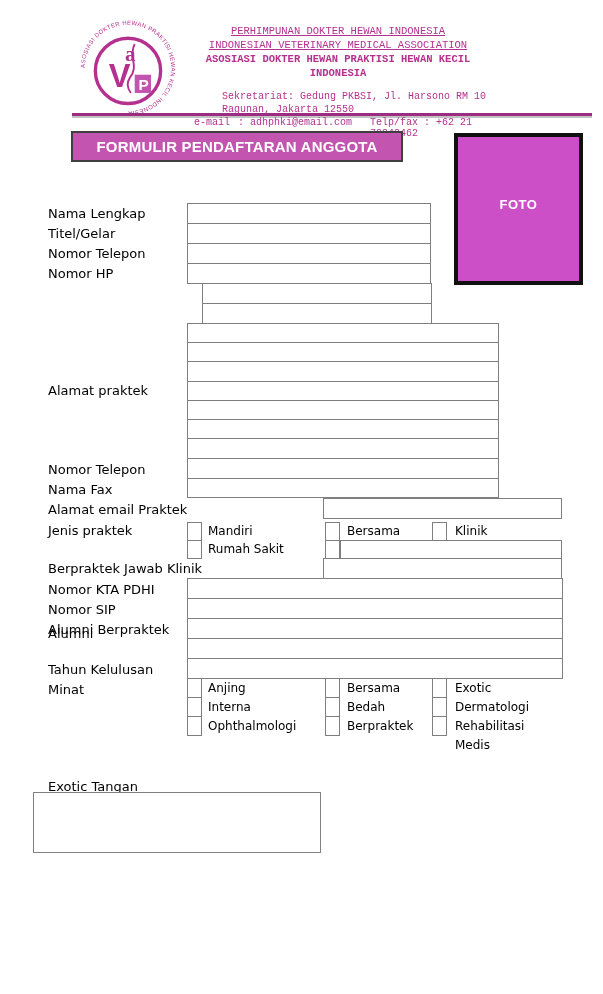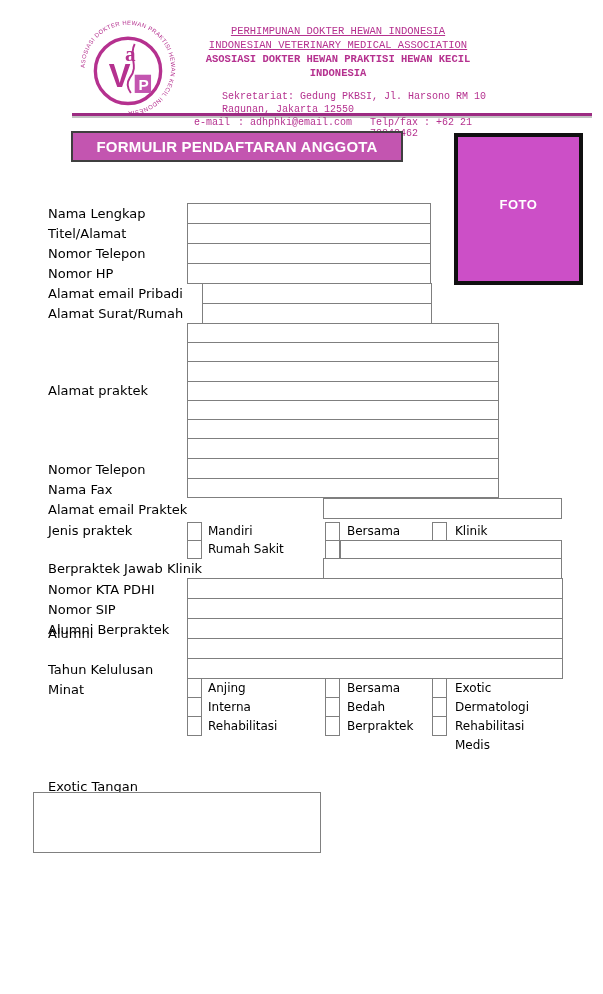--- a/index.html
+++ b/index.html
@@ -85,25 +85,23 @@
   <div id="hdr-rule"></div>
 
   <div id="title-bar">
     <span>FORMULIR PENDAFTARAN ANGGOTA</span>
   </div>
   <div id="photo-box">
     <div class="lbl">FOTO</div>
   </div>
 
   <div class="lab" style="top:204px">Nama Lengkap</div>
-  <div class="lab" style="top:224px">Titel/Alamat</div>
+  <div class="lab" style="top:224px">Titel/Gelar</div>
   <div class="lab" style="top:244px">Nomor Telepon</div>
   <div class="lab" style="top:264px">Nomor HP</div>
-  <div class="lab" style="top:284px">Alamat email Pribadi</div>
-  <div class="lab" style="top:304px">Alamat Surat/Rumah</div>
   <div class="lab" style="top:381px">Alamat praktek</div>
   <div class="lab" style="top:460px">Nomor Telepon</div>
   <div class="lab" style="top:480px">Nama Fax</div>
   <div class="lab" style="top:500px">Alamat email Praktek</div>
   <div class="lab" style="top:521px">Jenis praktek</div>
   <div class="lab" style="top:559px">Berpraktek Jawab Klinik</div>
   <div class="lab" style="top:580px">Nomor KTA PDHI</div>
   <div class="lab" style="top:600px">Nomor SIP</div>
   <div class="lab" style="top:620px">Alumni Berpraktek</div>
   <div class="lab" style="top:624px">Alumni</div>
@@ -149,21 +147,21 @@
   <div class="fbox gF" style="top:598px"></div>
   <div class="fbox gF" style="top:618px"></div>
   <div class="fbox gF" style="top:638px"></div>
   <div class="fbox gF" style="top:658px"></div>
 
   <div class="cbx" style="left:187px;top:678px;height:20px"></div>
   <div class="cbx" style="left:187px;top:697px;height:20px"></div>
   <div class="cbx" style="left:187px;top:716px;height:20px"></div>
   <div class="opt" style="left:208px;top:679px">Anjing</div>
   <div class="opt" style="left:208px;top:698px">Interna</div>
-  <div class="opt" style="left:208px;top:717px">Rehabilitasi</div>
+  <div class="opt" style="left:208px;top:717px">Ophthalmologi</div>
 
   <div class="cbx" style="left:325px;top:678px;height:20px"></div>
   <div class="cbx" style="left:325px;top:697px;height:20px"></div>
   <div class="cbx" style="left:325px;top:716px;height:20px"></div>
   <div class="opt" style="left:347px;top:679px">Bersama</div>
   <div class="opt" style="left:347px;top:698px">Bedah</div>
   <div class="opt" style="left:347px;top:717px">Berpraktek</div>
 
   <div class="cbx" style="left:432px;top:678px;height:20px"></div>
   <div class="cbx" style="left:432px;top:697px;height:20px"></div>

